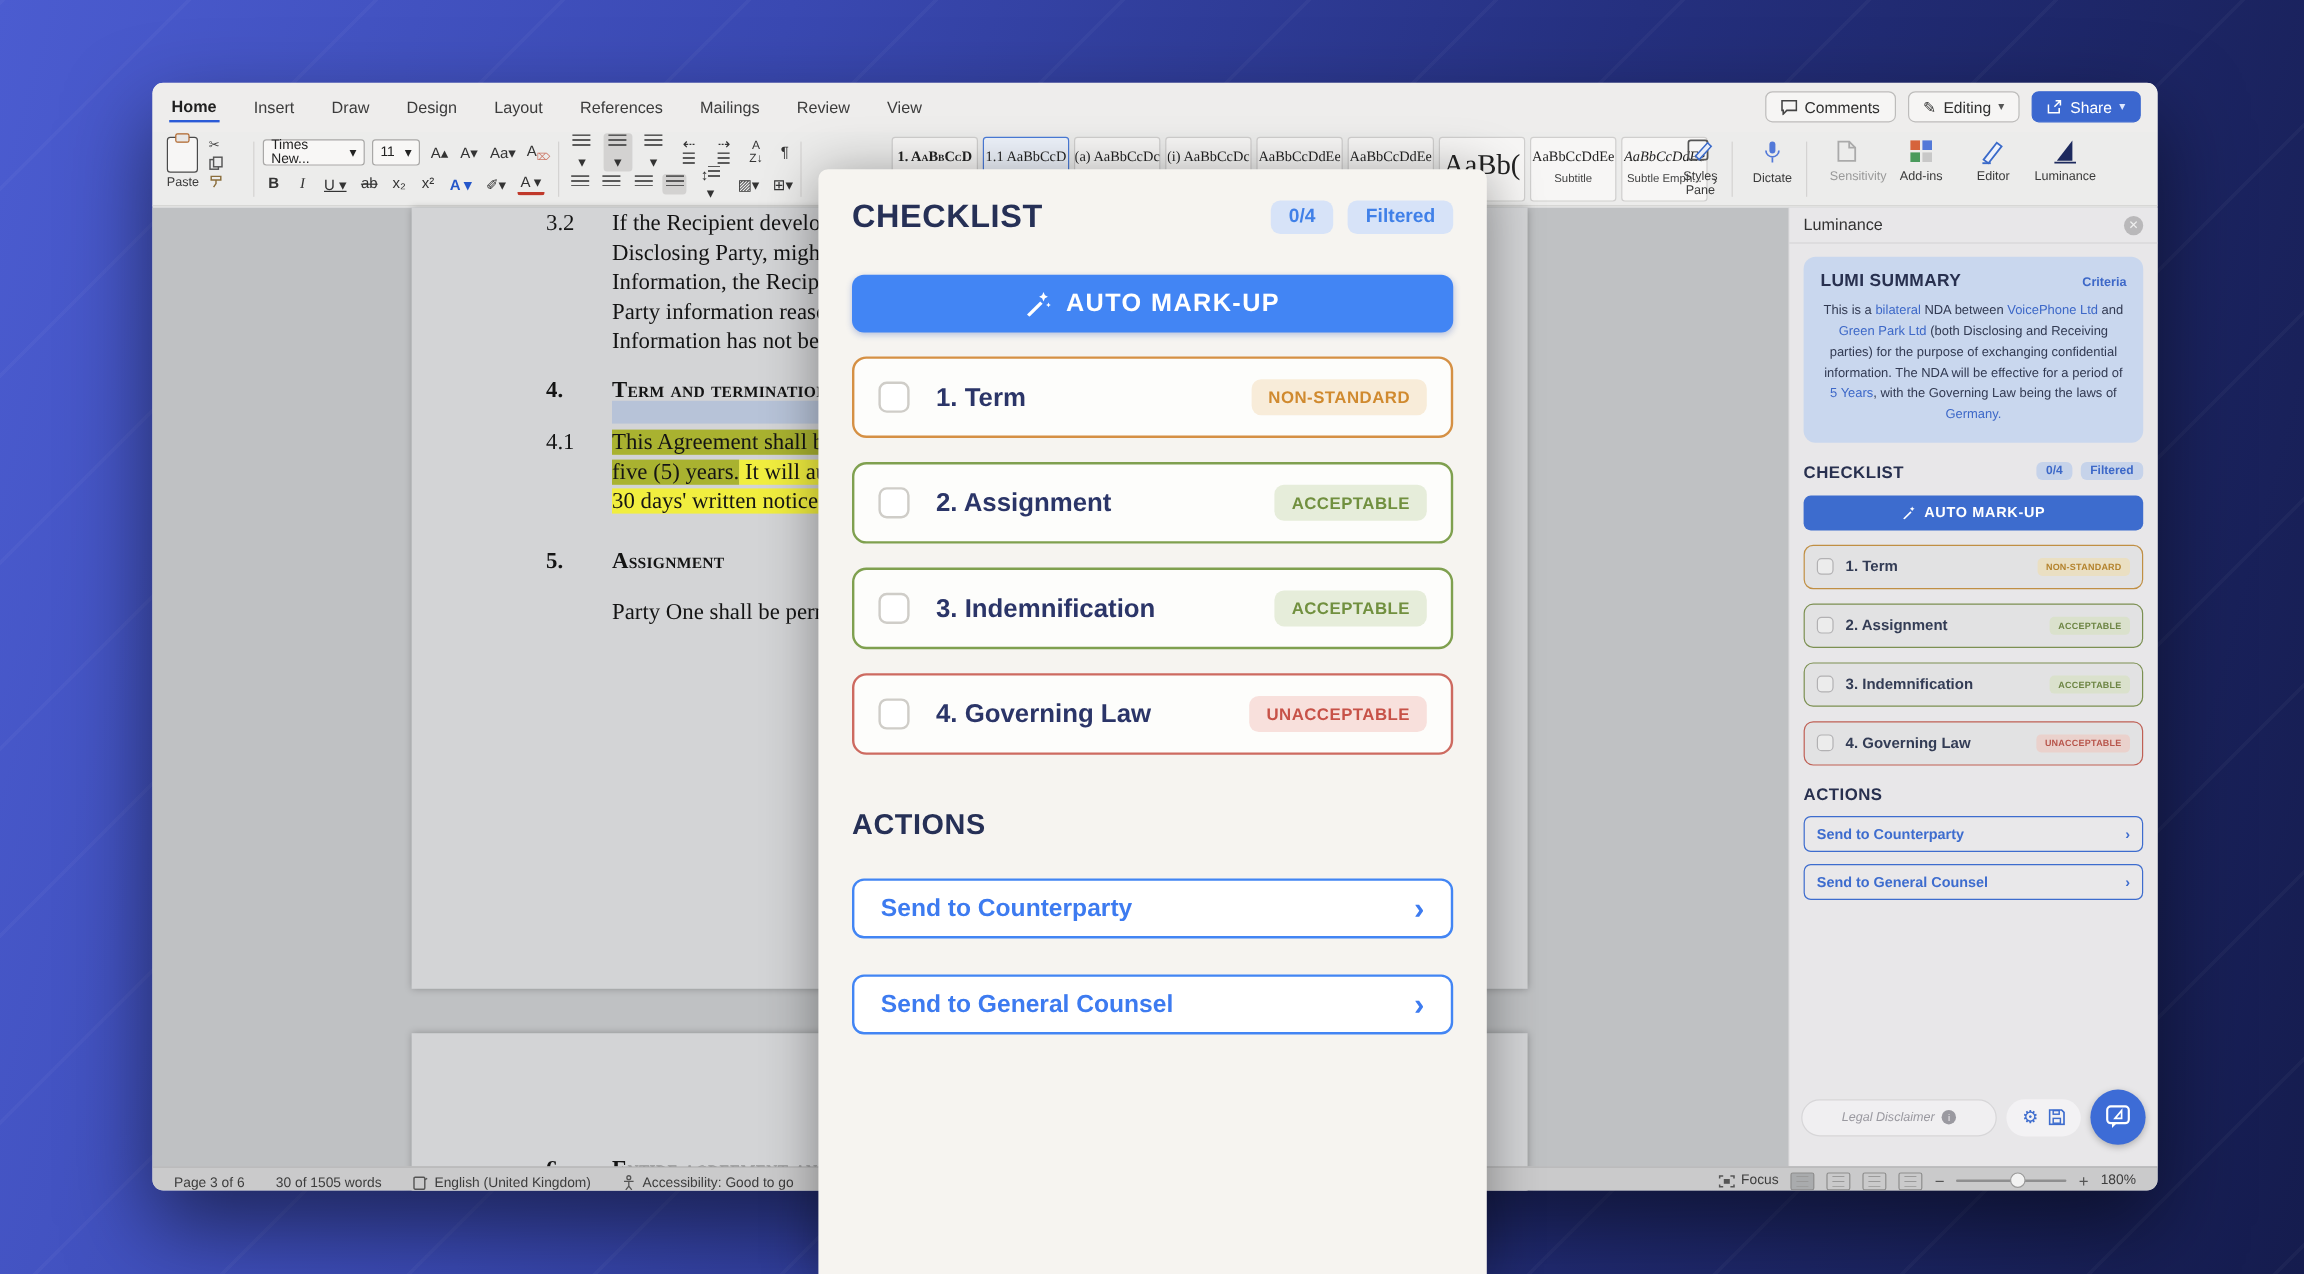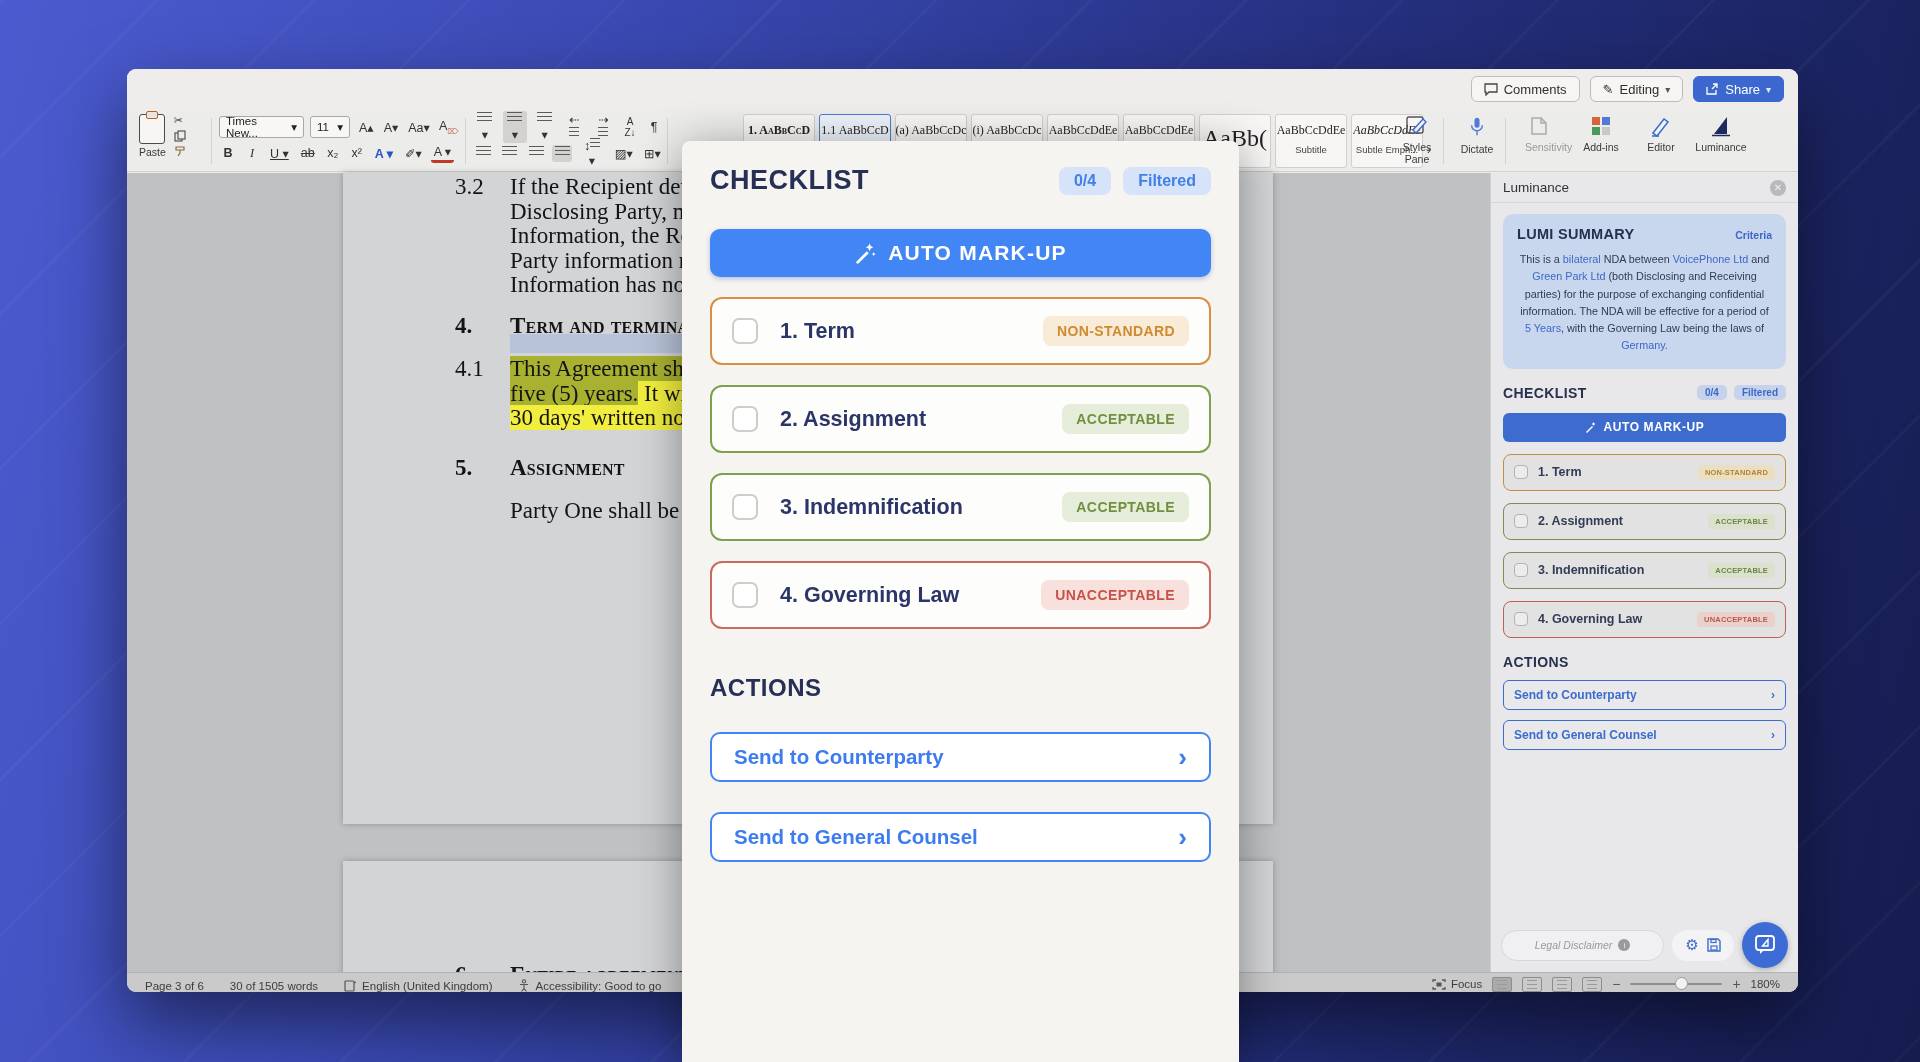--- a/index.html
+++ b/index.html
@@ -65,21 +65,21 @@
   .g-sens { left:1384px; } .g-sens .lbl { color:#9a9a9a;margin-left:19px; }
   .g-addins { left:1446px; }
   .g-editor { left:1506px; }
   .g-lumi { left:1566px; }
 
   
   .content { position:absolute; top:104px; left:0; right:0; bottom:20px; background:#bfc1c3; }
   .page { position:absolute; left:216px; width:930px; background:#d3d4d6; box-shadow:0 0 6px rgba(0,0,0,.25); overflow:hidden; }
   .page1 { top:0; height:651px; }
   .page2 { top:688px; height:181px; }
-  .doc { font-family:"Liberation Serif", serif; font-size:23px; color:#141414; line-height:24.5px; white-space:nowrap; }
+  .doc { font-family:"Liberation Serif", serif; font-size:19px; color:#141414; line-height:24.5px; white-space:nowrap; }
   .dnum { position:absolute; left:112px; }
   .dbody { position:absolute; left:167px; }
   .dhead { font-weight:bold; font-variant:small-caps; letter-spacing:.2px; }
   .selbar { position:absolute; left:167px; top:161px; width:560px; height:19px; background:#b7c3d8; }
   .hl-olive { background:#a9b230; }
   .hl-yellow { background:#f1ee3f; }
 
   
   .statusbar { position:absolute; left:0; right:0; bottom:0; height:20px; background:#cacacb; border-top:1px solid #b2b2b3; display:flex; align-items:flex-end; font-size:11.5px; color:#3d3d3d; }
   .sleft { display:flex; align-items:center; gap:26px; margin-left:18px; }
@@ -106,21 +106,21 @@
   .mbadge { font-size:10px; font-weight:bold; color:#3d68c8; background:#c6d3ea; border-radius:5px; padding:2px 8px; margin-left:7px; }
   .sbauto { margin:12px 12px 0; height:29px; background:#3d6cce; border-radius:6px; color:#fff; font-size:12px; font-weight:bold; letter-spacing:.6px; display:flex; align-items:center; justify-content:center; gap:7px; }
   .sbitem { margin:12px 12px 0; height:37px; background:#e2e2e3; border-radius:8px; border:1.4px solid; display:flex; align-items:center; padding:0 10px; }
   .sbitem .cb { width:14px; height:14px; border:1.4px solid #b2b1b3; border-radius:4px; background:#ececec; }
   .sbitem .il { font-size:12.5px; font-weight:bold; color:#333c55; margin-left:10px; flex:1; }
   .sbitem .ib { font-size:7.5px; font-weight:bold; padding:3px 7px; border-radius:4px; letter-spacing:.2px; }
   .sb-or { border-color:#c08f44; } .sb-or .ib { background:#eadfc2; color:#b4832e; }
   .sb-gr { border-color:#7c9052; } .sb-gr .ib { background:#dae1cc; color:#6d8544; }
   .sb-rd { border-color:#bf6055; } .sb-rd .ib { background:#ead1cc; color:#b8564c; }
   .sbactbtn { margin:10px 12px 0; height:30px; border:1.4px solid #3d6cce; border-radius:6px; display:flex; align-items:center; justify-content:space-between; padding:0 10px; font-size:12px; font-weight:bold; color:#3d6cce; background:#e9e8ea; }
-  .sbfoot { position:absolute; left:10px; right:10px; bottom:4px; display:flex; align-items:center; gap:8px; }
+  .sbfoot { position:absolute; left:10px; right:10px; bottom:18px; display:flex; align-items:center; gap:8px; }
   .legalpill { flex:1; height:31px; background:#f0eff1; border:1px solid #d7d6d8; border-radius:16px; display:flex; align-items:center; justify-content:center; gap:6px; font-size:10.5px; font-style:italic; color:#9a99a0; }
   .infodot { width:12px; height:12px; border-radius:50%; background:#9a99a0; color:#f0eff1; font-size:8px; font-style:normal; display:flex; align-items:center; justify-content:center; }
   .toolpill { width:62px; height:31px; background:#f3f2f4; border-radius:16px; display:flex; align-items:center; justify-content:center; gap:8px; }
   .bluecircle { width:46px; height:46px; border-radius:50%; background:#3d6cd6; display:flex; align-items:center; justify-content:center; box-shadow:0 2px 6px rgba(0,0,0,.25); }
 
   
   .overlay { position:absolute; left:682px; top:141px; width:557px; height:921px; background:#f6f4f0; border-radius:8px 8px 0 0; box-shadow:0 6px 45px rgba(0,0,0,.38); z-index:30; padding:24px 28px 0; }
   .ovhead { display:flex; align-items:center; }
   .ovtitle { font-size:27px; font-weight:bold; color:#263056; letter-spacing:.5px; flex:1; }
   .ovbadge { font-size:16px; font-weight:bold; color:#4080e8; background:#d7e3f8; border-radius:8px; padding:5px 15px; margin-left:12px; }
@@ -137,20 +137,31 @@
   .ovactbtn { margin-top:30px; height:50px; background:#fff; border:2px solid #4285f4; border-radius:10px; display:flex; align-items:center; justify-content:space-between; padding:0 22px; font-size:20.5px; font-weight:bold; color:#3d7bf0; }
   .ovactbtn .ar { font-size:26px; }
   svg { display:block; }
 </style>
 </head>
 <body>
 
 <div class="window">
 
   <div class="tabsrow">
+    <div class="tabs">
+      <span class="tab active">Home</span>
+      <span class="tab">Insert</span>
+      <span class="tab">Draw</span>
+      <span class="tab">Design</span>
+      <span class="tab">Layout</span>
+      <span class="tab">References</span>
+      <span class="tab">Mailings</span>
+      <span class="tab">Review</span>
+      <span class="tab">View</span>
+    </div>
     <div class="tabsright">
       <div class="pillbtn">
         <span>
             <svg width="14" height="13" viewBox="0 0 14 13">
               <path d="M1 1h12v8H5l-3 3V9H1z" fill="none" stroke="#444" stroke-width="1.3"></path>
             </svg>
           </span>
         <span>Comments</span>
       </div>
       <div class="pillbtn">

